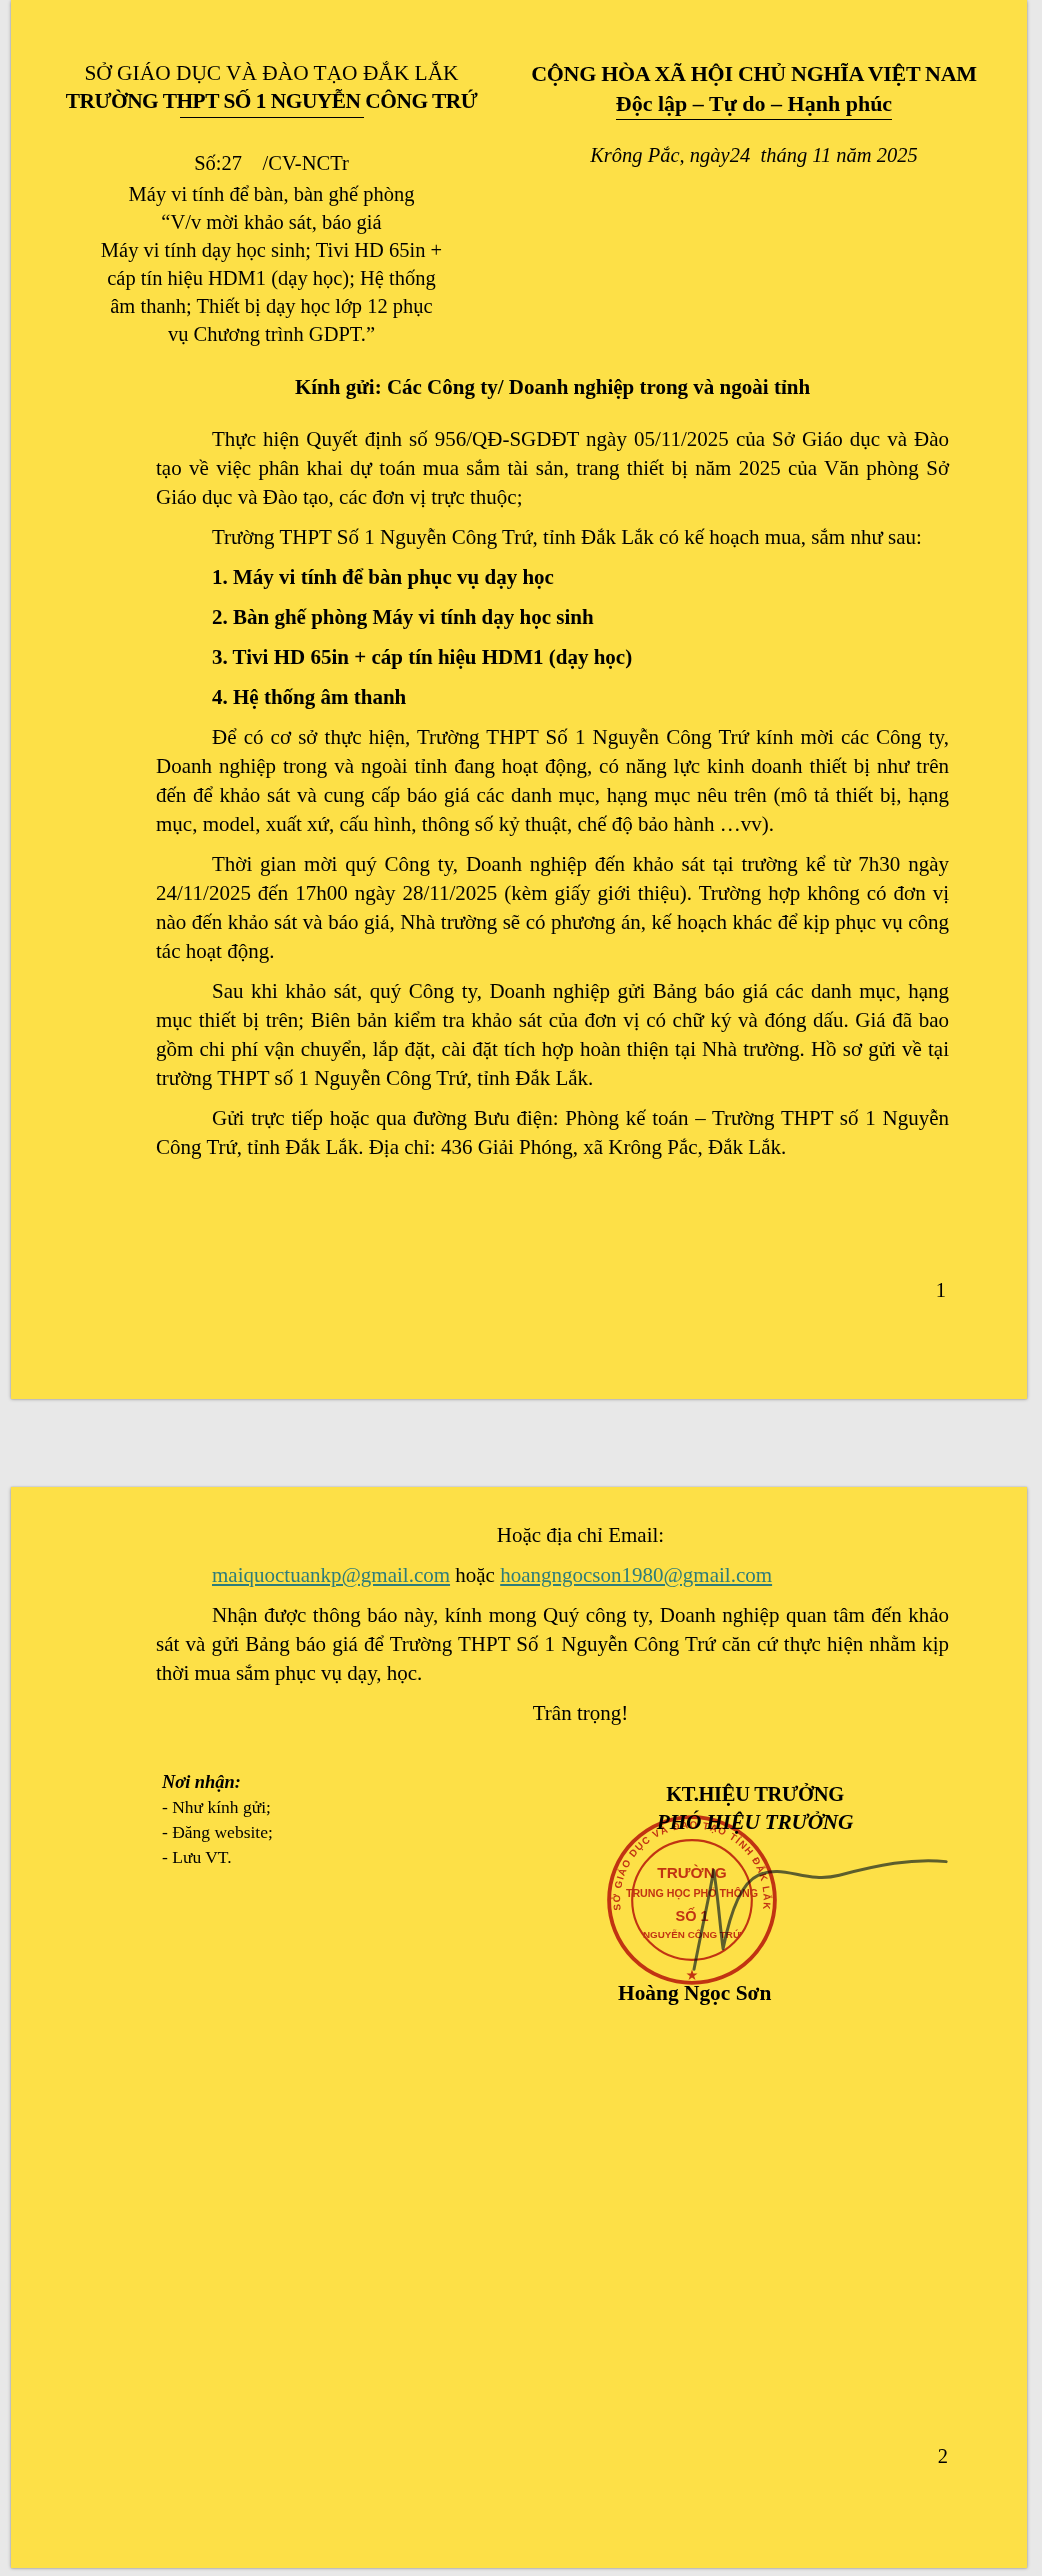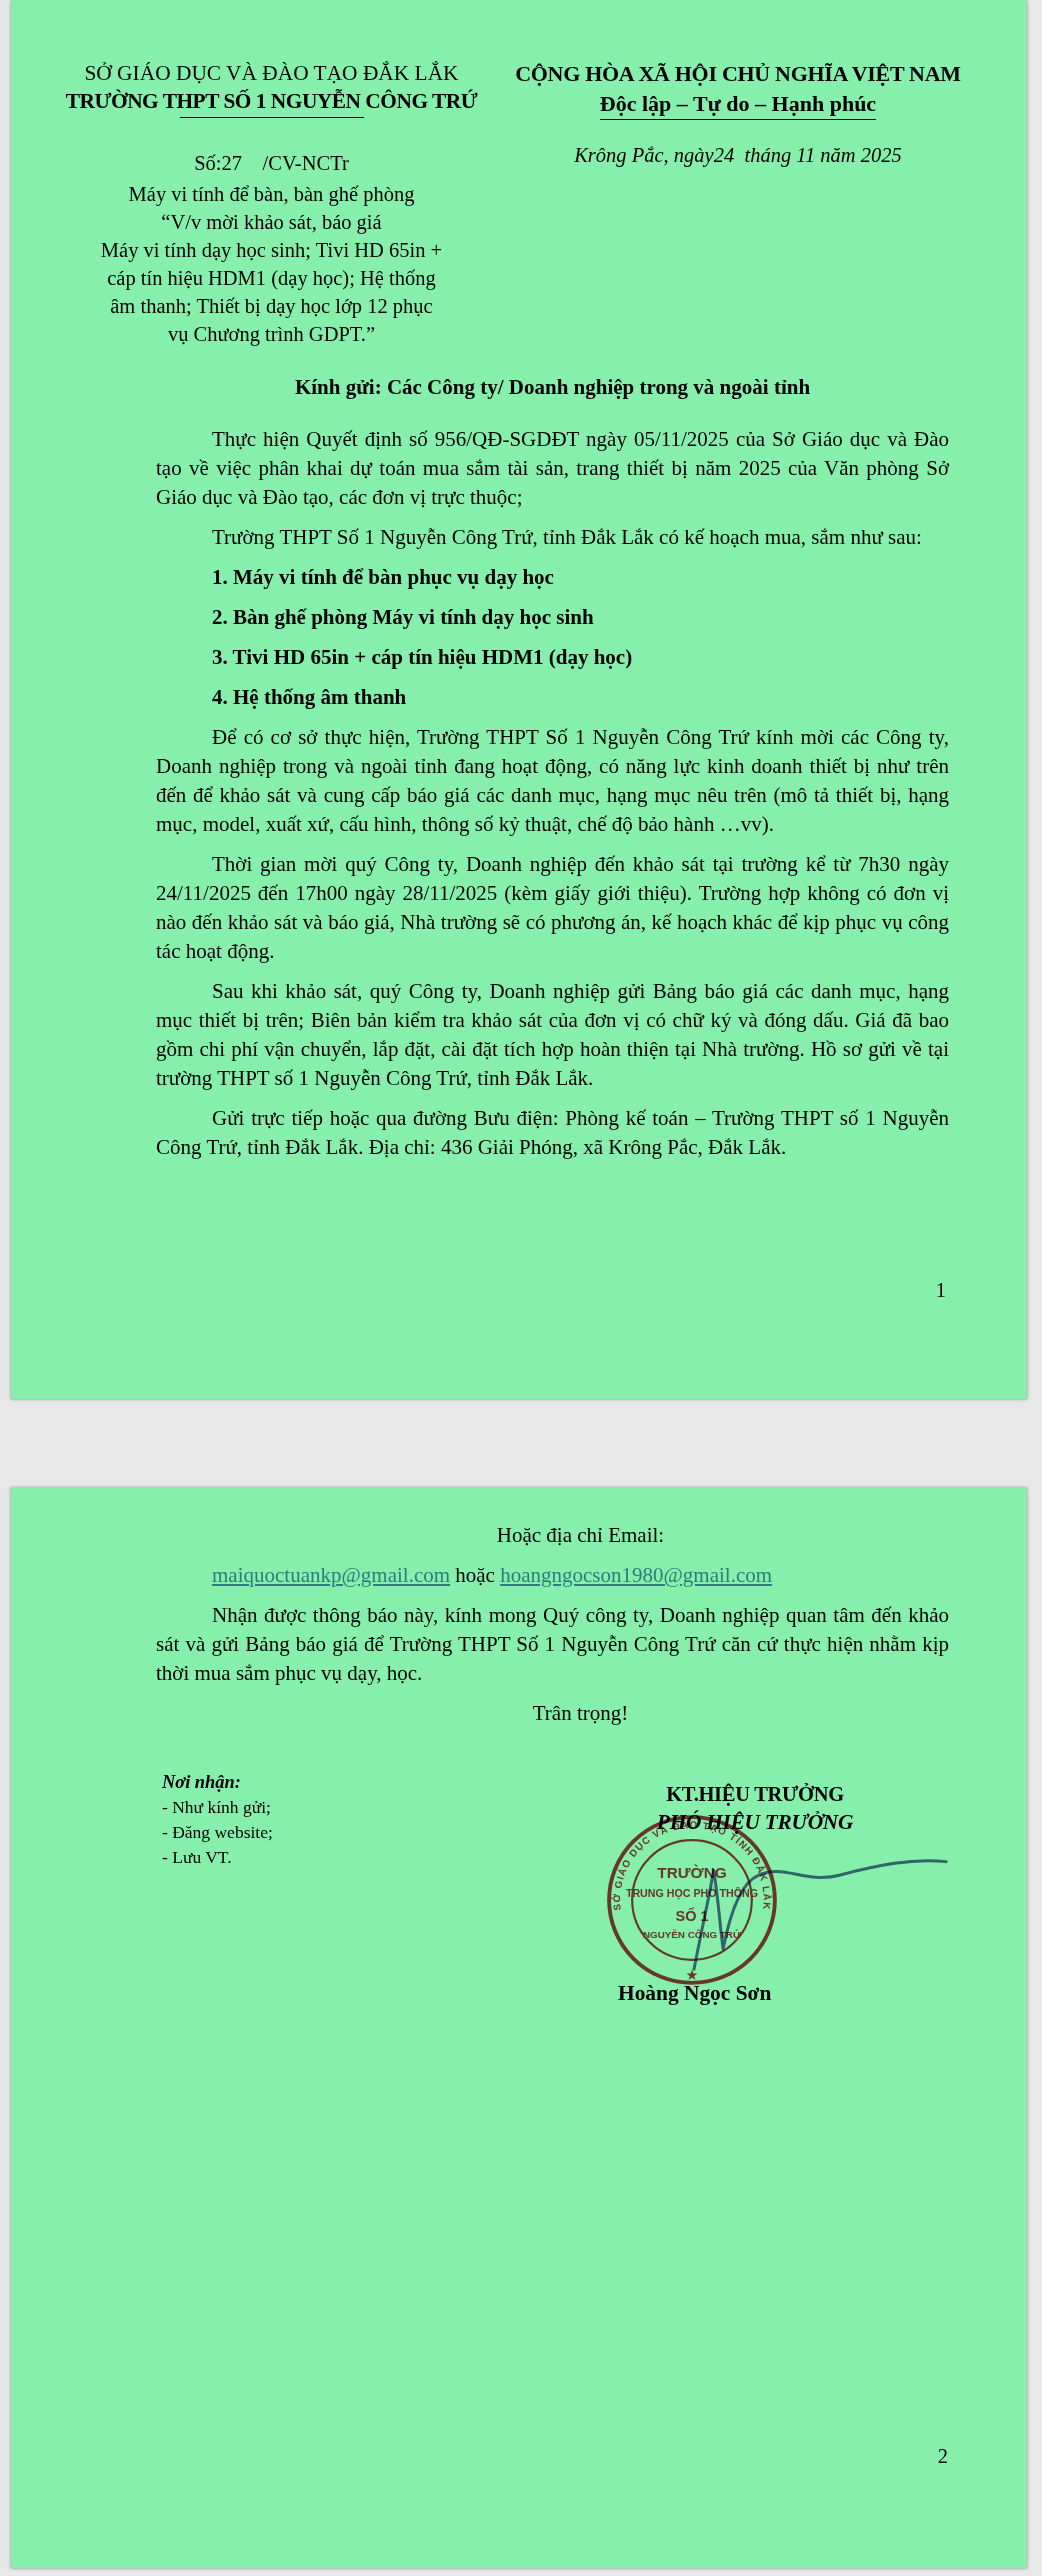--- a/index.html
+++ b/index.html
@@ -5,34 +5,34 @@
   html,body{margin:0;padding:0;}
   body{
     width:1043px;height:2576px;
     background:#e8e8e8;
     font-family:"Liberation Serif", serif;
     color:#000;
     overflow:hidden;
   }
   .viewport{position:relative;width:1043px;height:2576px;}
   .page{
-    position:absolute;left:11px;width:1016px;background:#86efac;
+    position:absolute;left:11px;width:1016px;background:#fde047;
     box-shadow:0 0.9px 3.4px rgba(0,0,0,.35), 0 0 0.9px rgba(0,0,0,.25);
   }
   .page1{top:0;height:1399px;}
   .page2{top:1487px;height:1081px;}
 
   
   .hdr-left{position:absolute;left:47px;top:60px;width:427px;text-align:center;}
   .hl1{font-size:21.4px;line-height:26.5px;}
   .hl2{font-size:21.4px;line-height:28px;font-weight:bold;letter-spacing:-0.5px;}
   .hl-rule{width:184px;margin:2.6px auto 0;border-top:1.7px solid #000;}
   .doc-num{margin-top:31px;font-size:20.5px;line-height:28px;white-space:pre;}
   .subject{margin-top:3.4px;font-size:20.5px;line-height:28px;}
-  .hdr-right{position:absolute;left:488px;top:60px;width:478px;text-align:center;}
+  .hdr-right{position:absolute;left:504px;top:60px;width:478px;text-align:center;}
   .hr1{font-size:22px;line-height:28px;font-weight:bold;letter-spacing:-0.3px;}
   .hr2{margin-top:2.6px;}
   .hr2-inner{display:inline-block;font-size:22px;font-weight:bold;border-bottom:1.7px solid #000;padding-bottom:2.6px;}
   .date-line{margin-top:24px;font-size:20.5px;font-style:italic;white-space:pre;}
 
   
   .content{position:absolute;left:145px;top:373px;width:793px;}
   .saluto{text-align:center;font-weight:bold;font-size:21px;line-height:28px;margin-bottom:24px;}
   .para{margin:0 0 11px 0;font-size:21px;line-height:29px;text-align:justify;text-indent:56px;}
   .list-item{font-weight:bold;font-size:21px;line-height:29px;margin:11px 0;padding-left:56px;}

